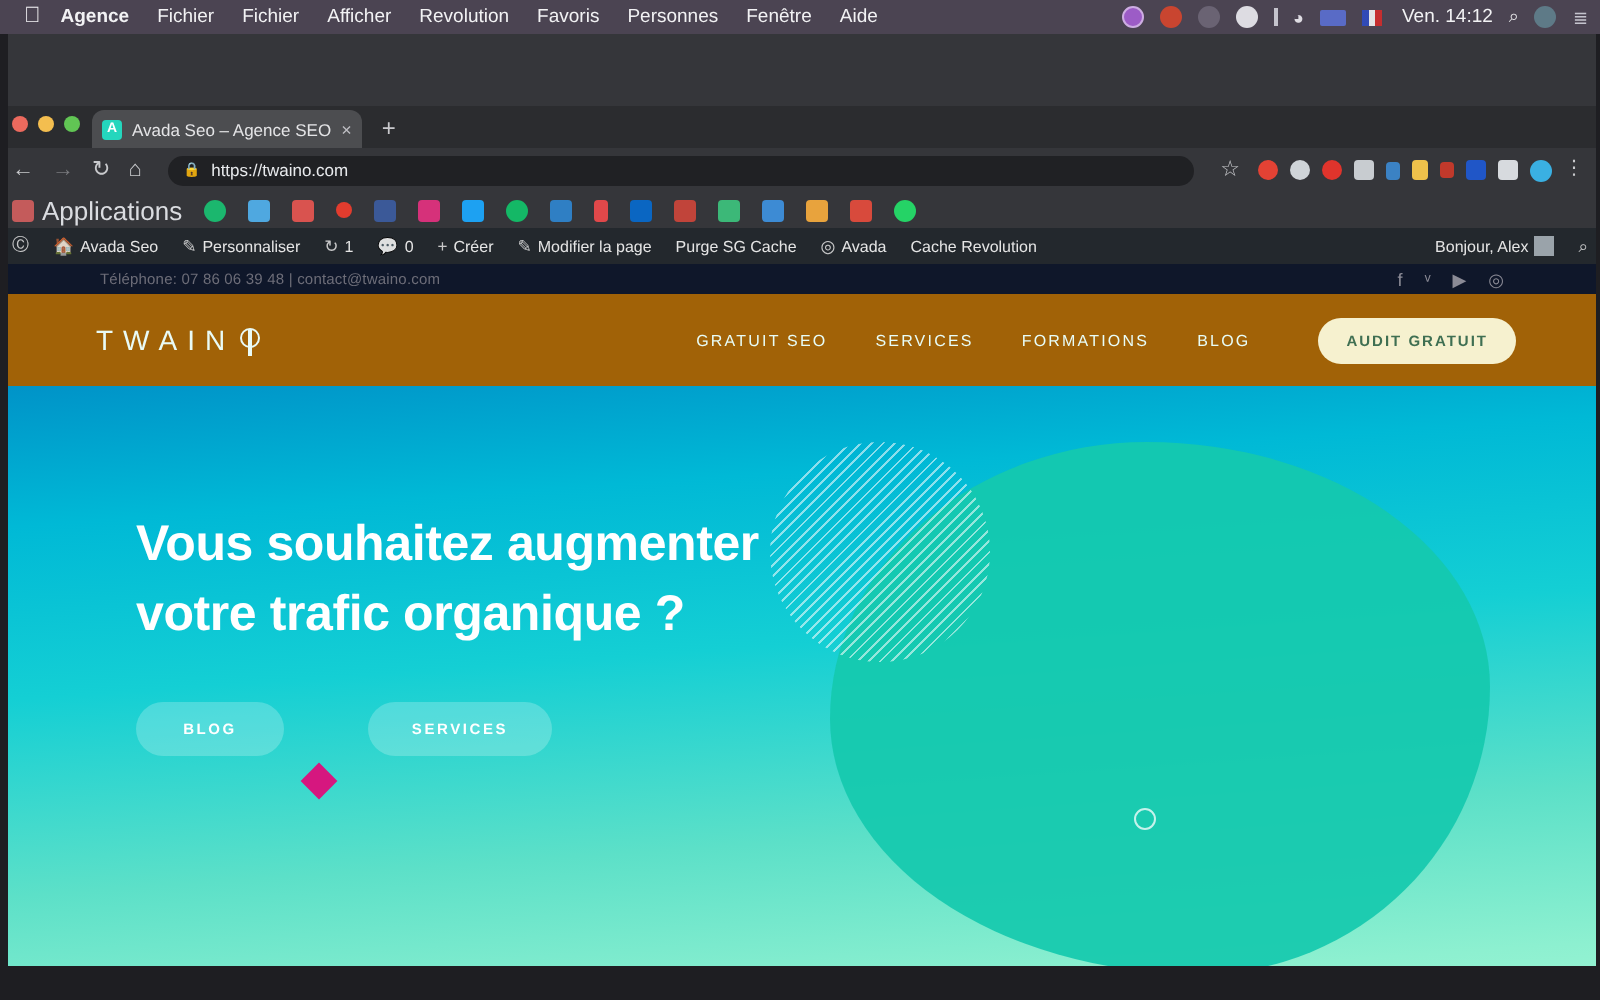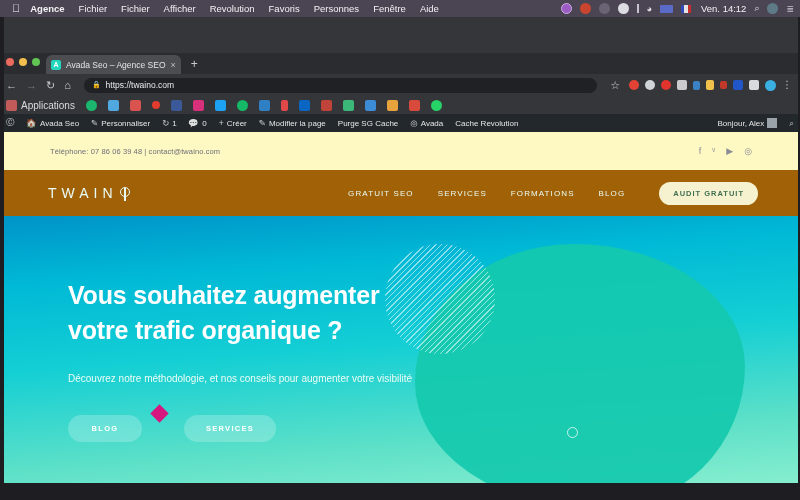--- a/index.html
+++ b/index.html
@@ -47,39 +47,39 @@
   .navbtn.dim { color: #78797d; }
   .omnibox {
     flex: 1; height: 15px; background: #202124; border-radius: 8px;
     display: flex; align-items: center; padding: 0 8px; gap: 5px;
     color: #e8eaed; font-size: 8.5px; margin: 0 4px;
   }
   .lock { font-size: 7px; color: #bdc1c6; }
   .tb-icons { display: flex; align-items: center; gap: 6px; padding-right: 2px; }
   .ext { width: 10px; height: 10px; border-radius: 2px; display: block; }
 
-  .bookmarks { height: 18px; background: #35363a; display: flex; align-items: center; padding: 0 6px; gap: 11px; color: #dadce0; font-size: 10px; }
+  .bookmarks { height: 18px; background: #35363a; display: flex; align-items: center; padding: 0 6px; gap: 11px; color: #dadce0; font-size: 13px; }
   .bm { display: flex; align-items: center; gap: 4px; white-space: nowrap; }
   .bmi { width: 11px; height: 11px; border-radius: 2px; display: inline-block; }
 
   
   .wpbar {
     height: 18px; background: #23282d; display: flex; align-items: center;
     padding: 0 6px; gap: 12px; color: #e5e5e5; font-size: 8px;
   }
   .wpbar .wi { display: flex; align-items: center; gap: 3px; white-space: nowrap; }
   .wpbar .glyph { font-size: 8.5px; opacity: .85; }
   .wpbar .spacer { flex: 1; }
   .wp-avatar { width: 10px; height: 10px; background: #9aa3aa; display: inline-block; }
 
   
   .site { position: relative; width: 800px; height: 404px; overflow: hidden; background: #fff; }
 
   .topbar {
-    height: 38px; background: #fef9c3; display: flex; align-items: center;
+    height: 15px; background: #0f172a; display: flex; align-items: center;
     padding: 0 14px; font-size: 7.5px; color: #6d6d78;
   }
   .topbar .contact { margin-left: 36px; letter-spacing: .1px; }
   .topbar .spacer { flex: 1; }
   .topbar .soc { display: flex; gap: 11px; color: #8b8b96; font-size: 9px; padding-right: 34px; }
 
   .header {
     height: 46px; background: #a16207; display: flex; align-items: center;
     padding: 0 42px 0 48px;
   }
@@ -328,21 +328,20 @@
 
       <div class="hero">
         <div class="blob"></div>
         <div class="halftone"></div>
         <div class="diamond d1"></div>
 
         <div class="circ-o"></div>
 
         <div class="hero-copy">
           <h1 class="h1">Vous souhaitez augmenter votre trafic organique ?</h1>
-          <p class="sub">Découvrez notre méthodologie, et nos conseils pour augmenter votre visibilité</p>
           <div class="cta-row">
             <span class="cta">BLOG</span>
             <span class="cta wide">SERVICES</span>
           </div>
         </div>
 
         <div class="monitor">
           <div class="mon-frame">
             <div class="mon-screen">
 

